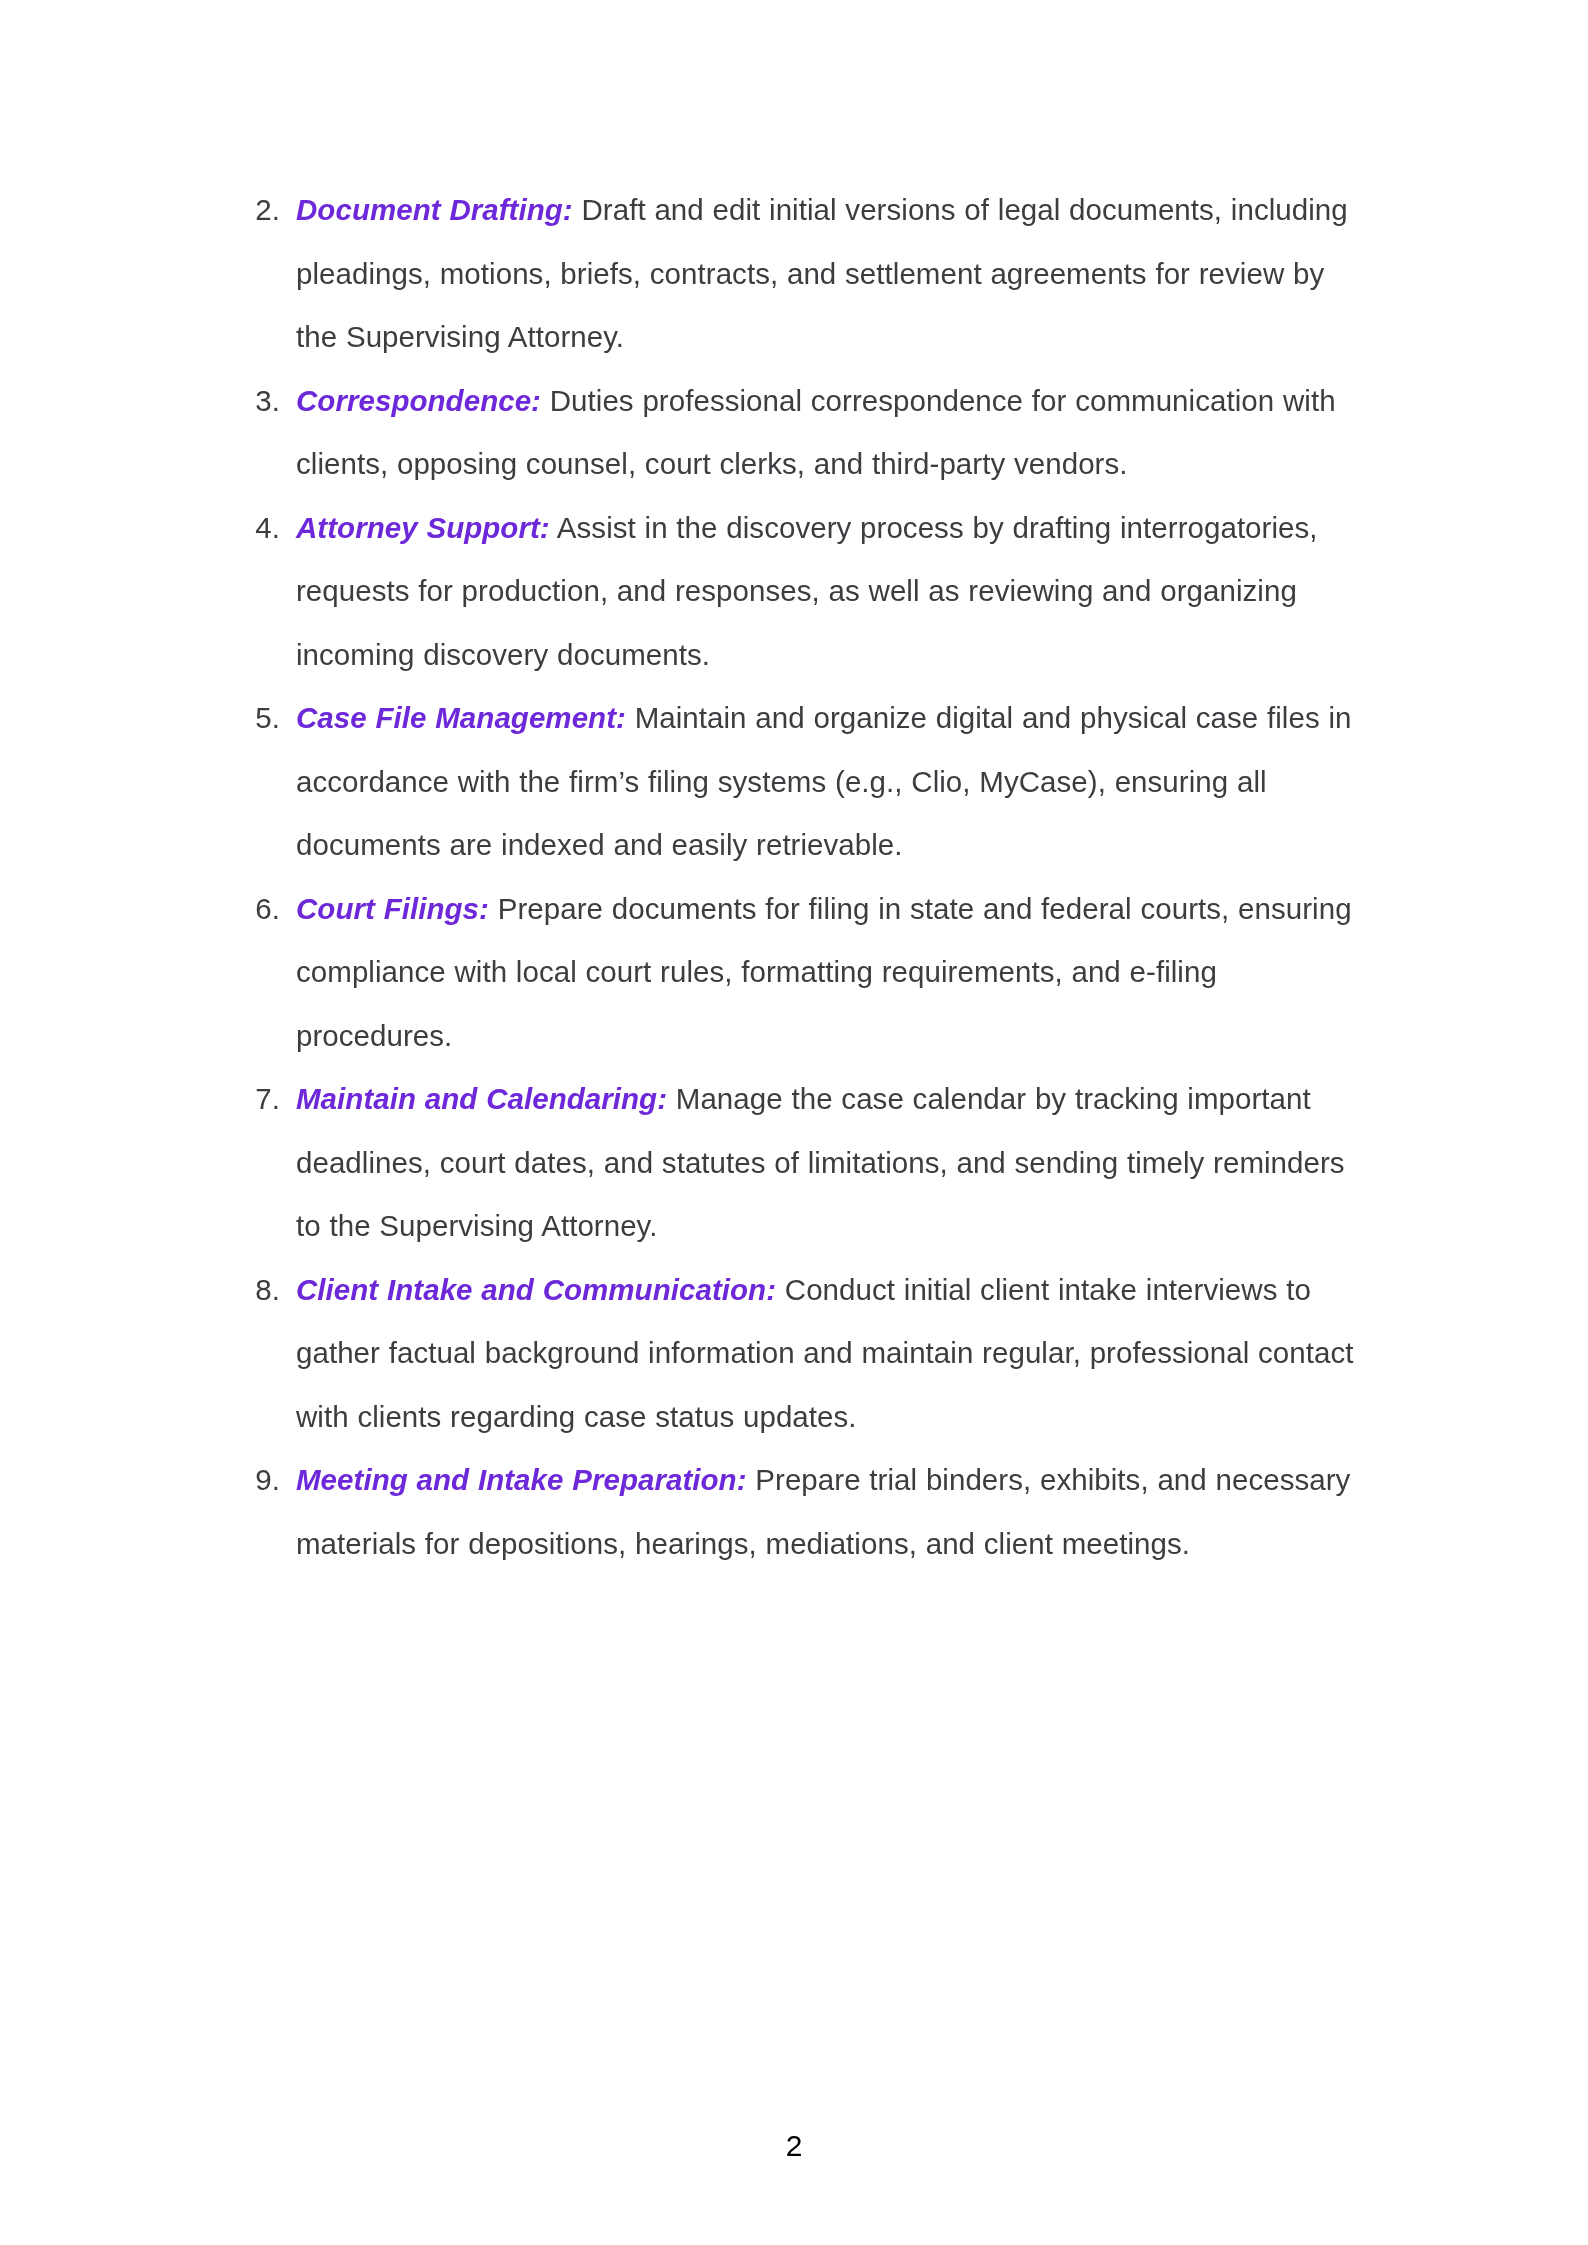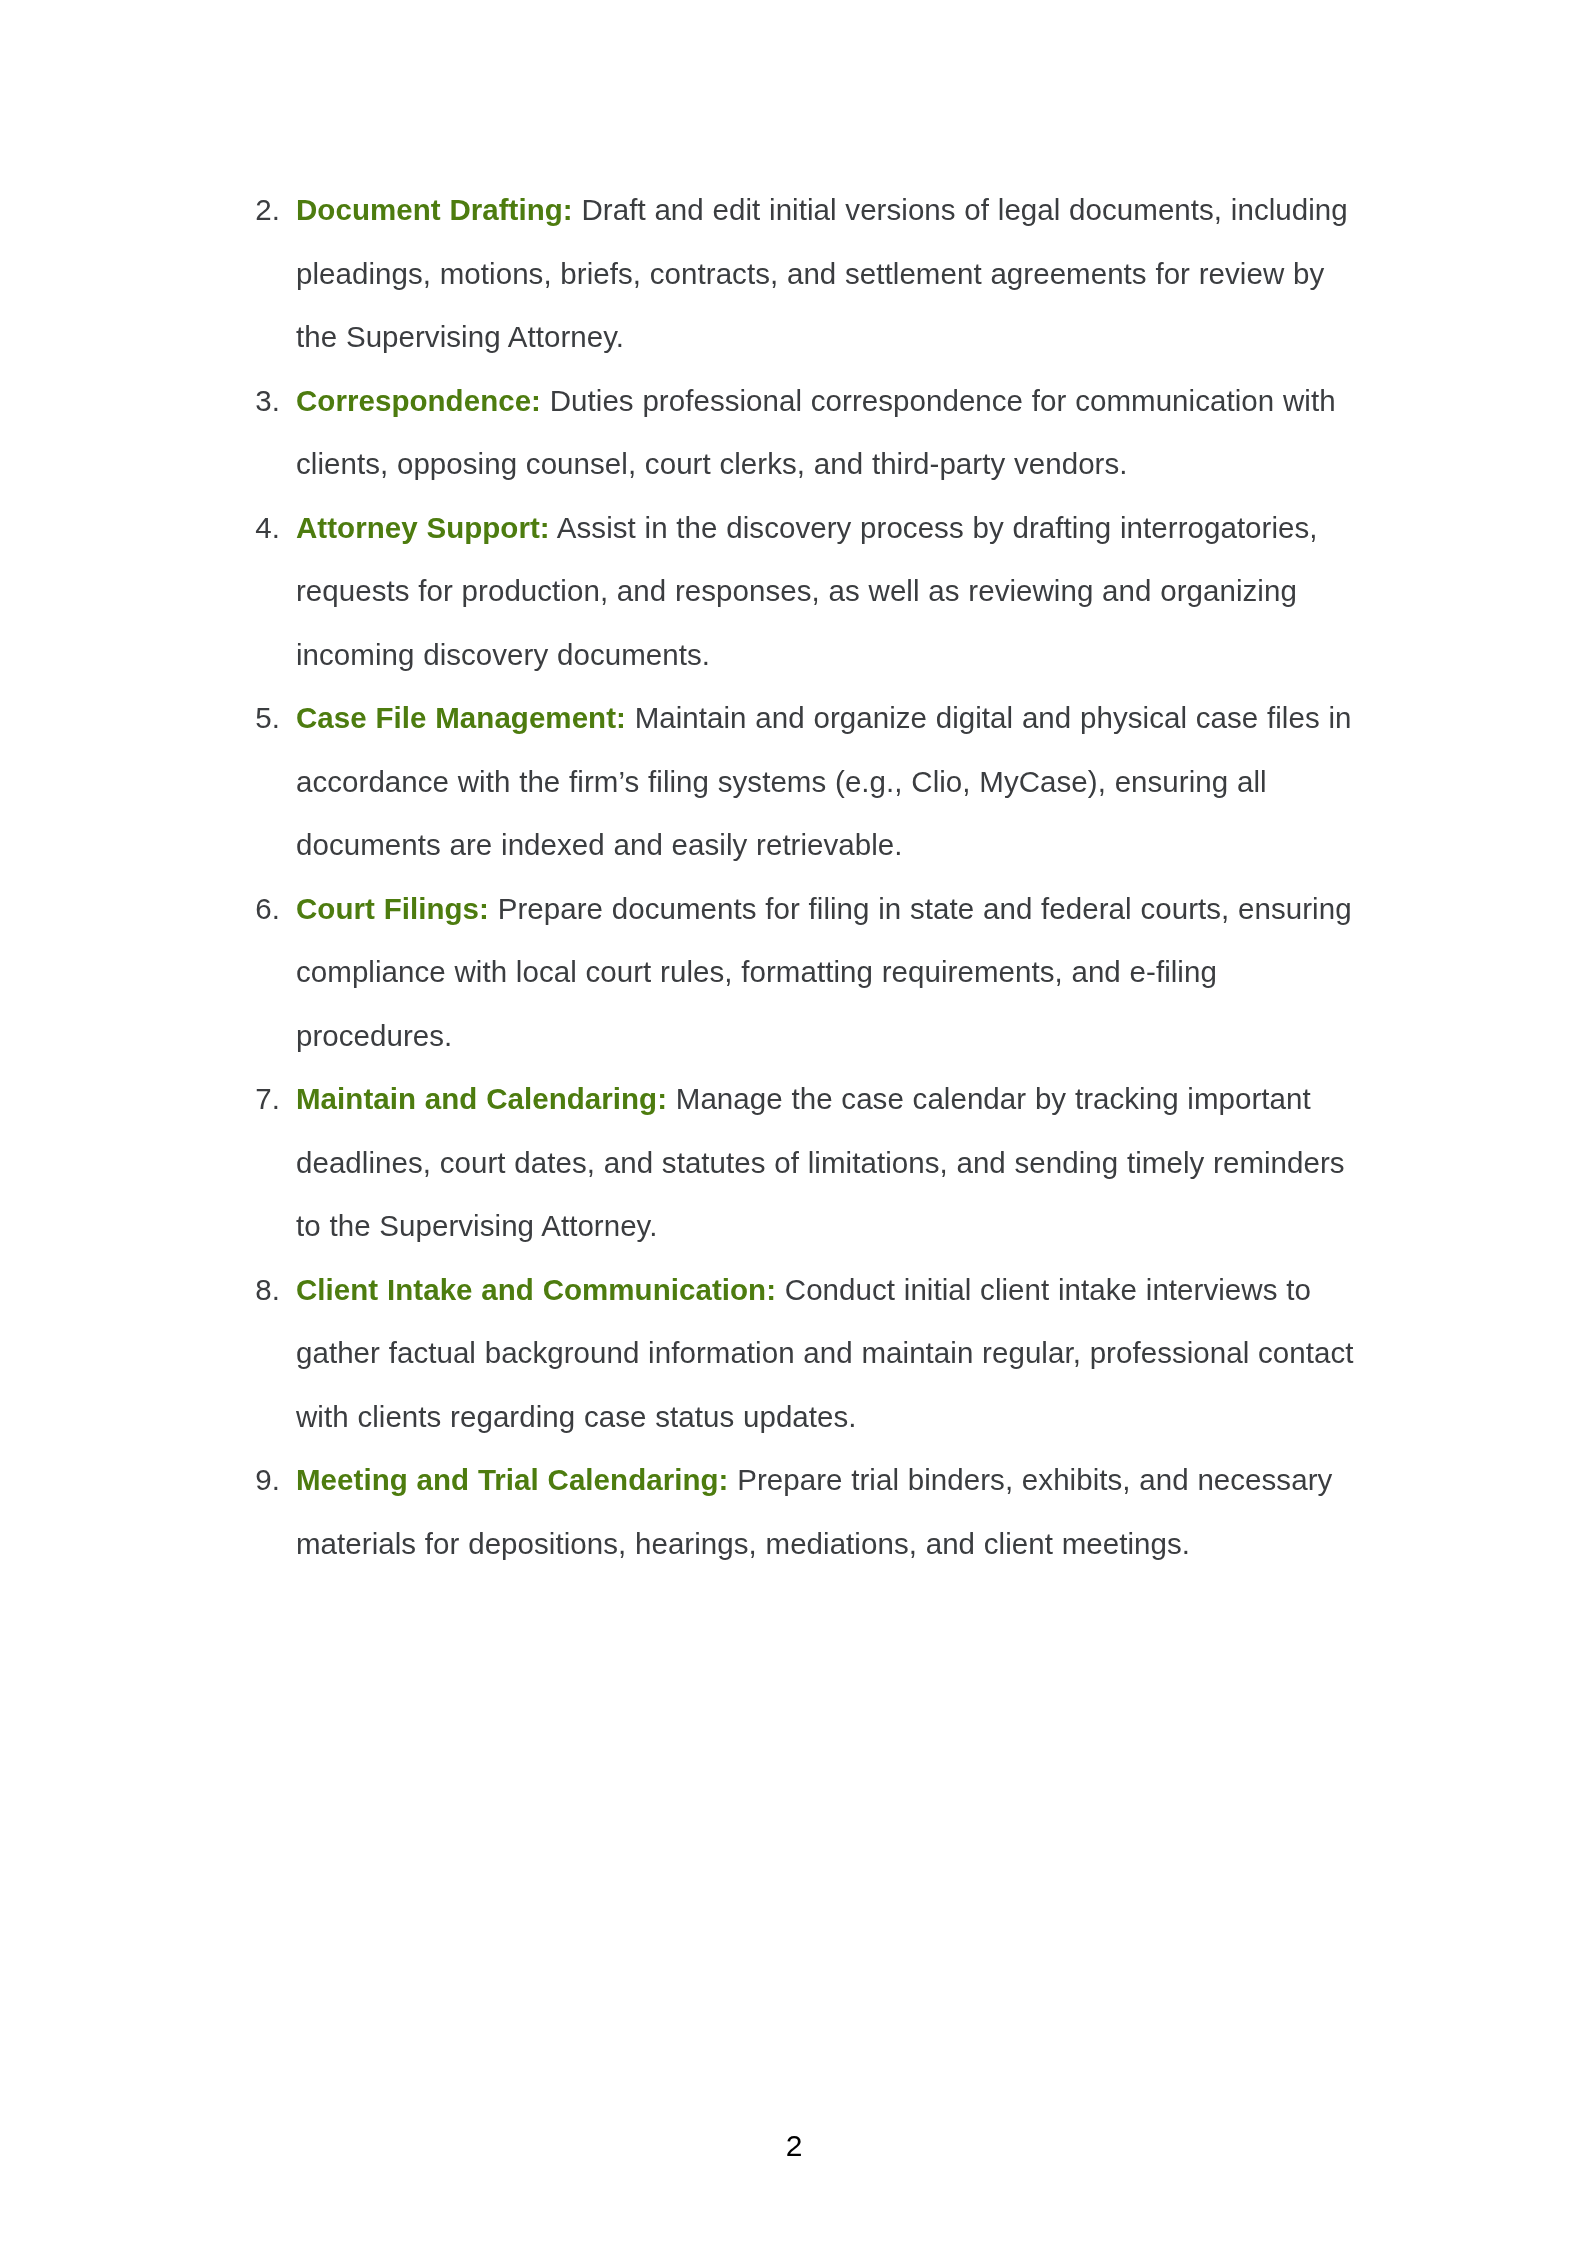--- a/index.html
+++ b/index.html
@@ -53,21 +53,22 @@
     width: 48px;             
     text-align: right;
     color: #3b3d40;
     font-size: 29.5px;
     line-height: 63.5px;
     font-weight: 400;
   }
 
   .duty-label {
     font-weight: 700;
-    color: #4d7c0f;
+    color: #6d28d9;
+    font-style: italic;
   }
 
   .duty-text {
     font-weight: 400;
   }
 
   
   .page-footer {
     position: absolute;
     left: 0;
@@ -91,21 +92,21 @@
 
   <div class="content">
     <ol class="duties-list">
         <li class="duty-item"><span class="duty-marker">2.</span><span class="duty-label">Document Drafting:</span><span class="duty-text"> Draft and edit initial versions of legal documents, including pleadings, motions, briefs, contracts, and settlement agreements for review by the Supervising Attorney.</span></li>
         <li class="duty-item"><span class="duty-marker">3.</span><span class="duty-label">Correspondence:</span><span class="duty-text"> Duties professional correspondence for communication with clients, opposing counsel, court clerks, and third-party vendors.</span></li>
         <li class="duty-item"><span class="duty-marker">4.</span><span class="duty-label">Attorney Support:</span><span class="duty-text"> Assist in the discovery process by drafting interrogatories, requests for production, and responses, as well as reviewing and organizing incoming discovery documents.</span></li>
         <li class="duty-item"><span class="duty-marker">5.</span><span class="duty-label">Case File Management:</span><span class="duty-text"> Maintain and organize digital and physical case files in accordance with the firm’s filing systems (e.g., Clio, MyCase), ensuring all documents are indexed and easily retrievable.</span></li>
         <li class="duty-item"><span class="duty-marker">6.</span><span class="duty-label">Court Filings:</span><span class="duty-text"> Prepare documents for filing in state and federal courts, ensuring compliance with local court rules, formatting requirements, and e-filing procedures.</span></li>
         <li class="duty-item"><span class="duty-marker">7.</span><span class="duty-label">Maintain and Calendaring:</span><span class="duty-text"> Manage the case calendar by tracking important deadlines, court dates, and statutes of limitations, and sending timely reminders to the Supervising Attorney.</span></li>
         <li class="duty-item"><span class="duty-marker">8.</span><span class="duty-label">Client Intake and Communication:</span><span class="duty-text"> Conduct initial client intake interviews to gather factual background information and maintain regular, professional contact with clients regarding case status updates.</span></li>
-        <li class="duty-item"><span class="duty-marker">9.</span><span class="duty-label">Meeting and Trial Calendaring:</span><span class="duty-text"> Prepare trial binders, exhibits, and necessary materials for depositions, hearings, mediations, and client meetings.</span></li>
+        <li class="duty-item"><span class="duty-marker">9.</span><span class="duty-label">Meeting and Intake Preparation:</span><span class="duty-text"> Prepare trial binders, exhibits, and necessary materials for depositions, hearings, mediations, and client meetings.</span></li>
       </ol>
   </div>
 
   <div class="page-footer">
     <span class="page-number">2</span>
   </div>
 
 </div>
 
 </body></html>

